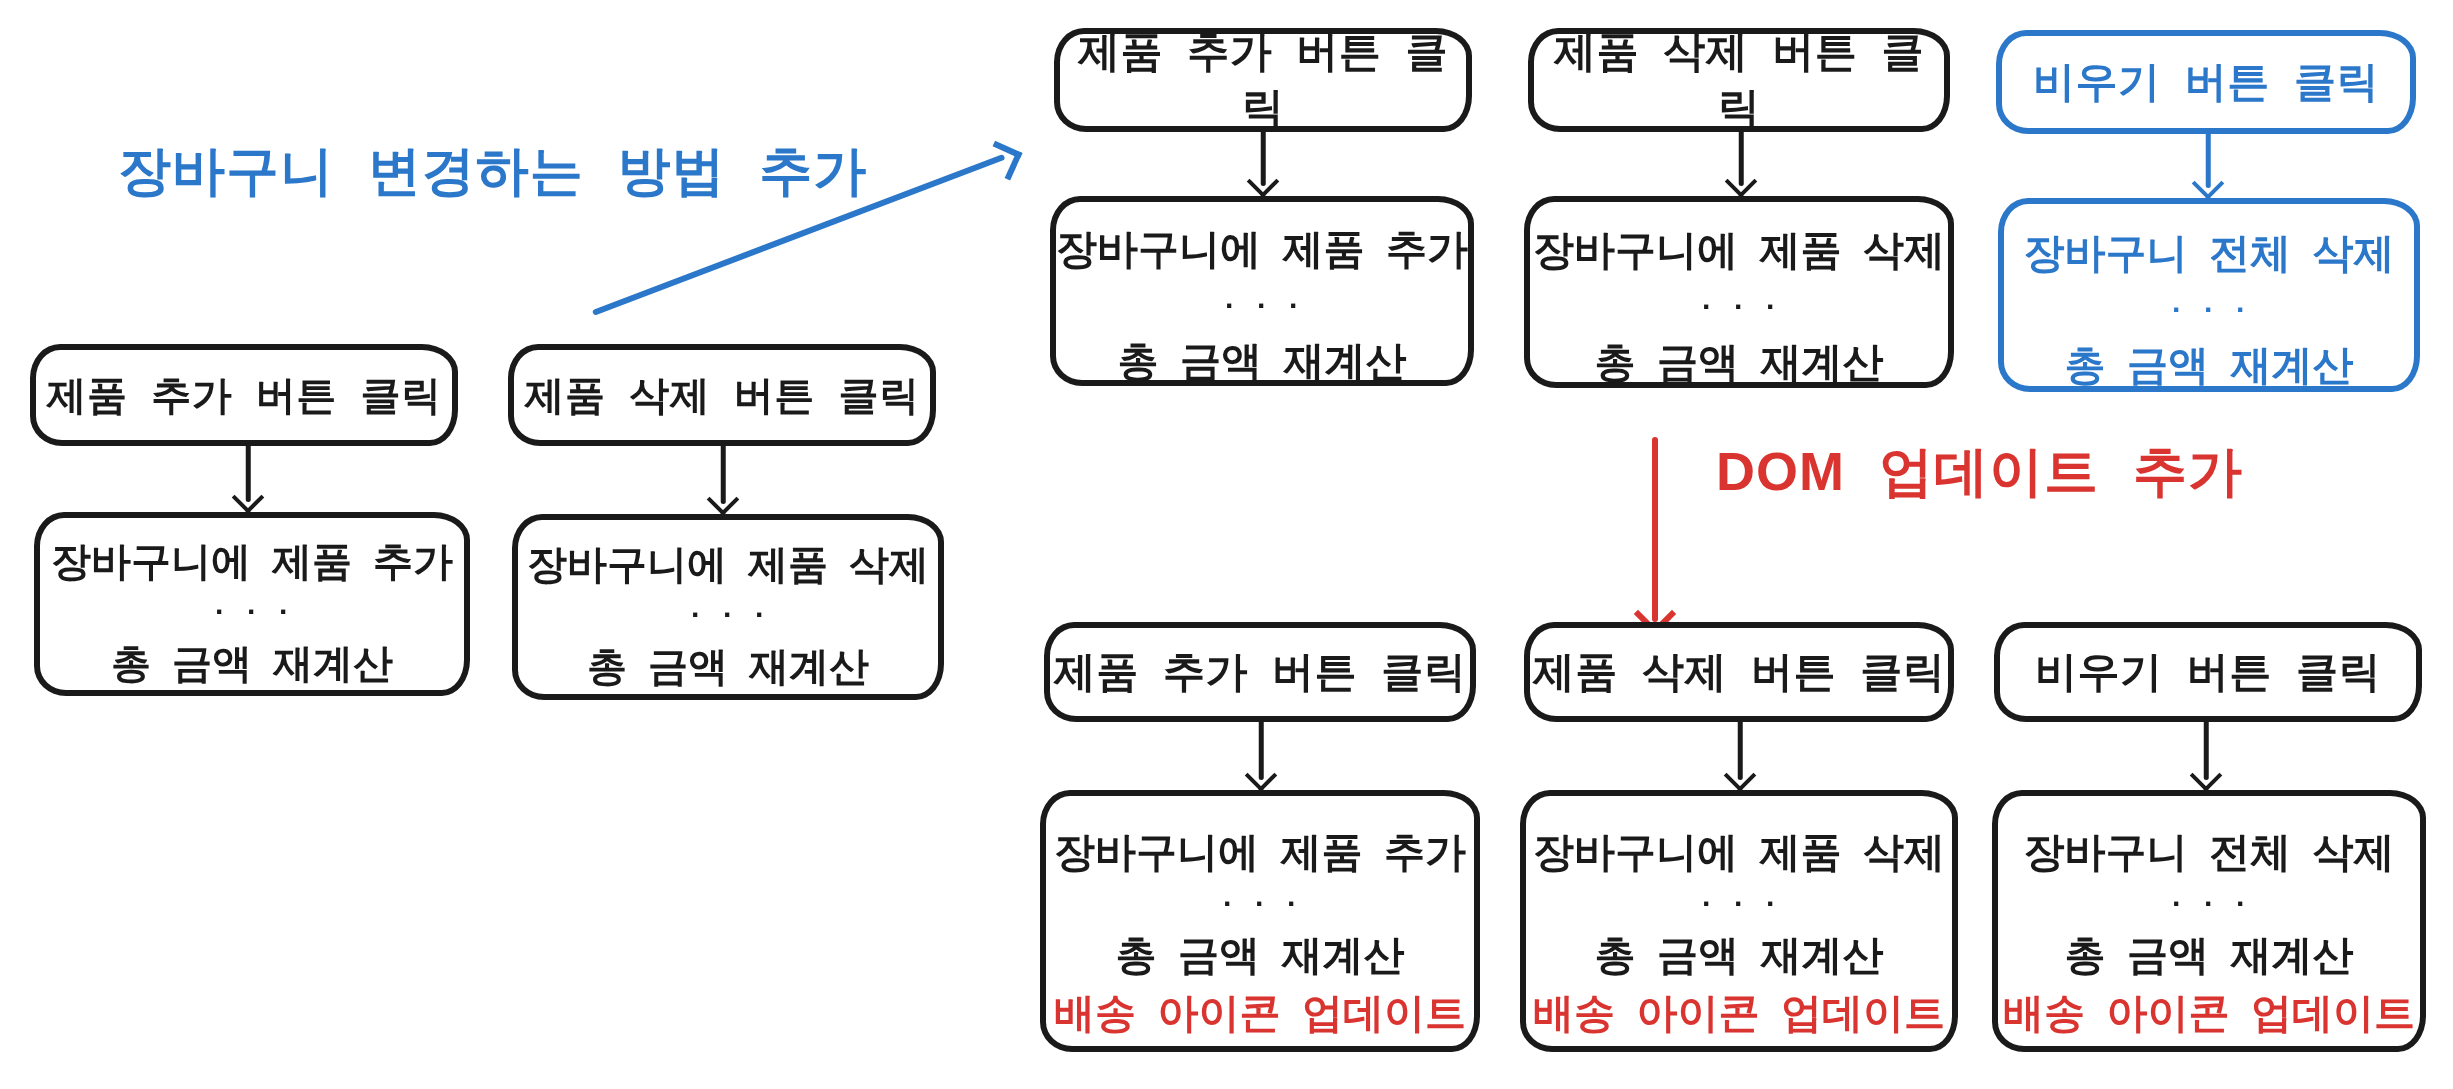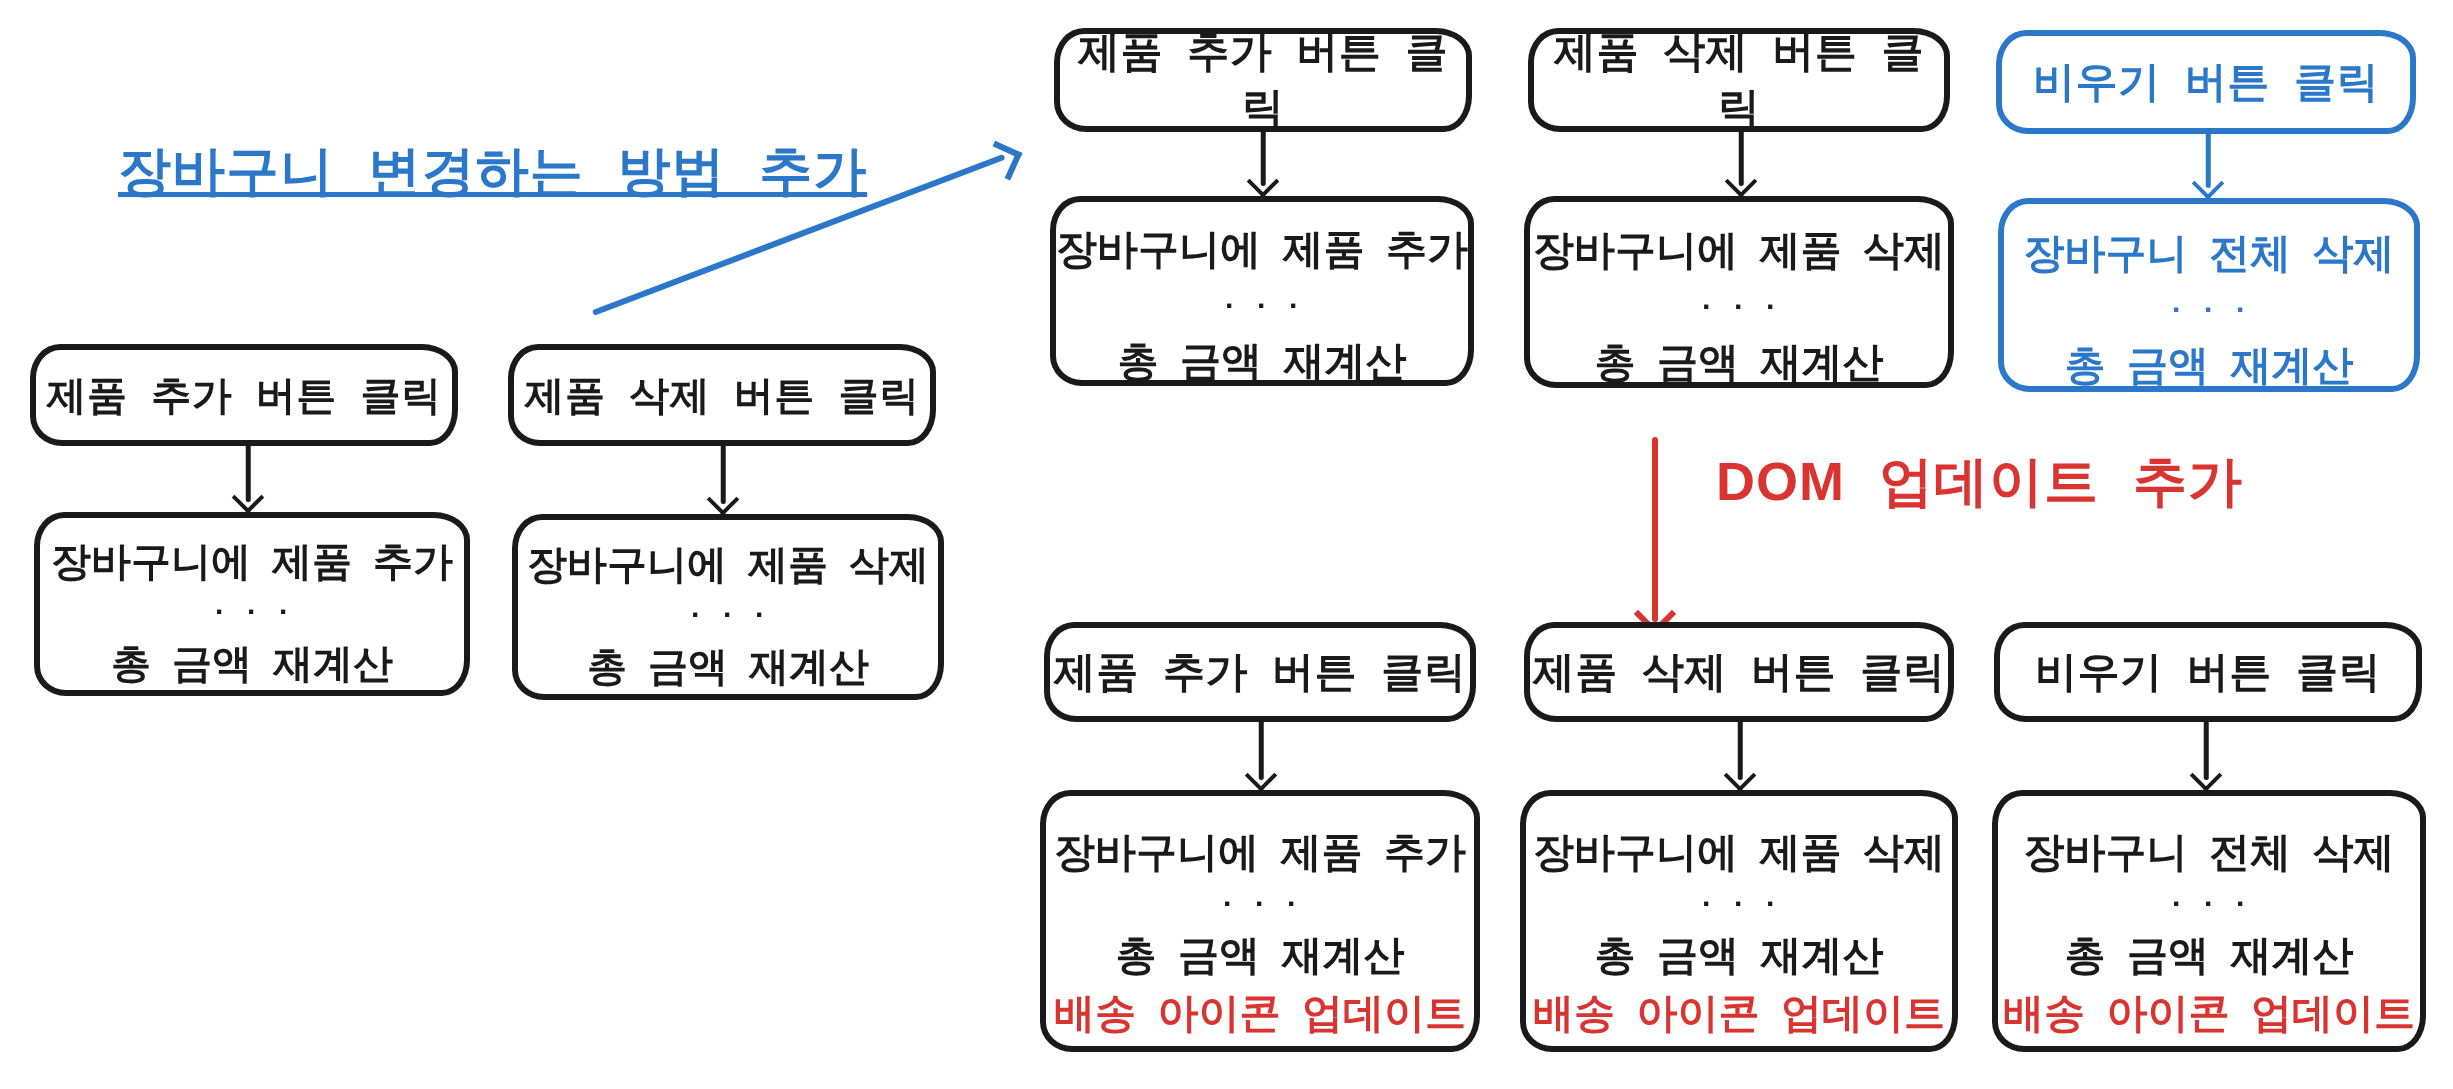--- a/index.html
+++ b/index.html
@@ -69,24 +69,24 @@
   .d-arrow::after{
     content:"";position:absolute;right:0;top:-8px;width:24px;height:24px;
     border-top:6px solid var(--blue);border-right:6px solid var(--blue);
     transform:rotate(45deg);
   }
 
   
   .note{position:absolute;font-weight:700;white-space:nowrap;}
   .note-blue{
     left:118px;top:136px;width:700px;text-align:left;
-    font-size:53px;color:var(--blue);word-spacing:18px;letter-spacing:1px;text-decoration:underline;
+    font-size:53px;color:var(--blue);word-spacing:18px;letter-spacing:1px;
   }
   .note-red{
-    left:1716px;top:446px;
+    left:1716px;top:436px;
     font-size:54px;color:var(--red);word-spacing:18px;letter-spacing:1px;
   }
 </style>
 </head>
 <body>
 
 <div id="canvas">
 
   <div class="note note-blue">장바구니 변경하는 방법 추가</div>
   <div class="d-arrow"></div>

